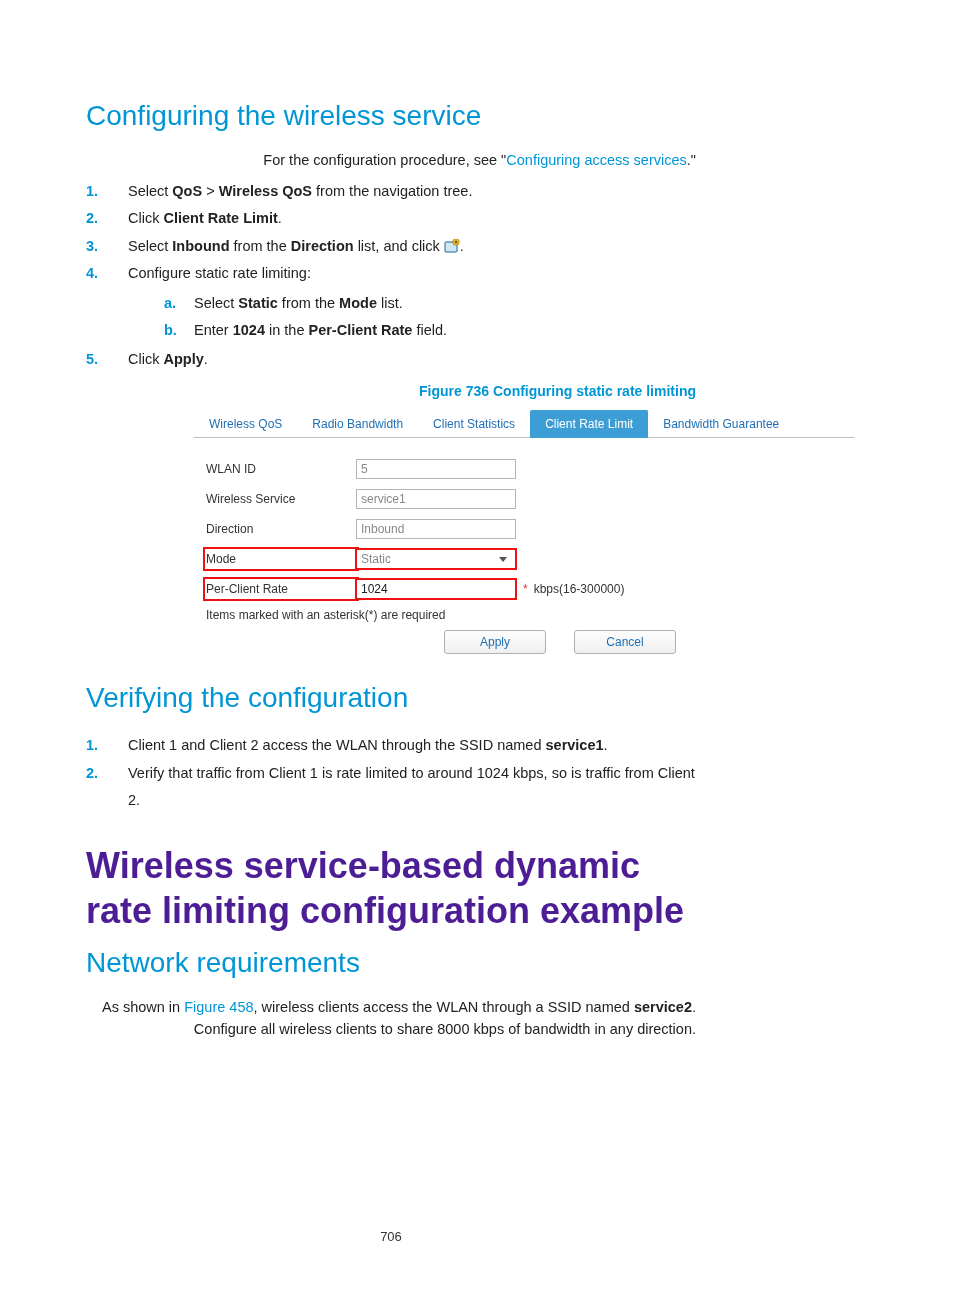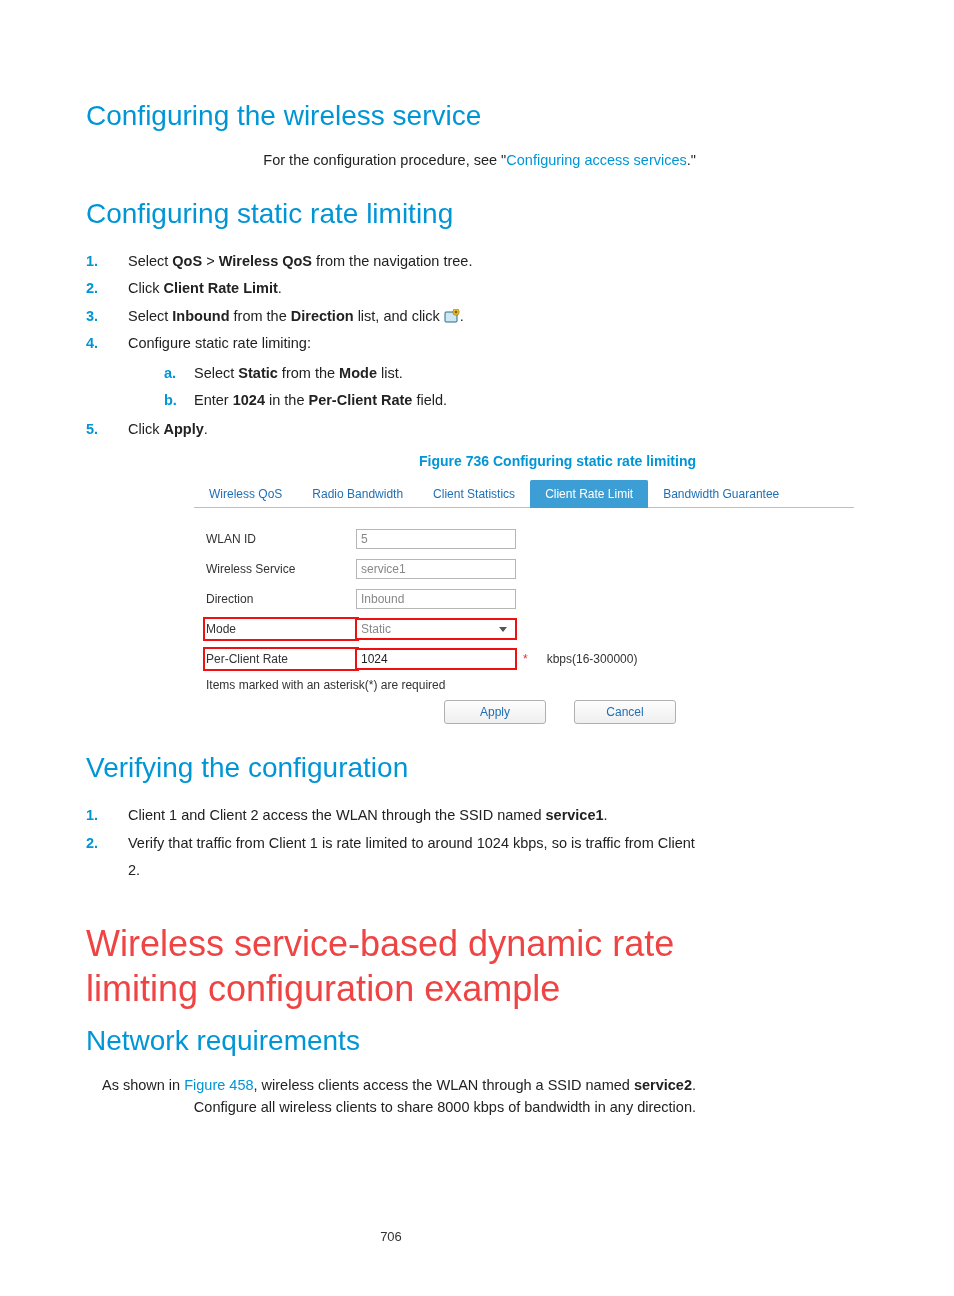--- a/index.html
+++ b/index.html
@@ -18,25 +18,25 @@
   }
   h2.section {
     font-family: "Segoe UI Light", "Helvetica Neue", Arial, sans-serif;
     font-weight: 300;
     color: #0096d6;
     font-size: 28px;
     margin: 0 0 18px 0;
   }
   h1.major {
     font-family: "Segoe UI Light", "Helvetica Neue", Arial, sans-serif;
-    font-weight: 400;
-    color: #ef4444;
+    font-weight: 700;
+    color: #4c1d95;
     font-size: 36px;
     line-height: 1.25;
-    margin: 36px 0 10px 0;
+    margin: 28px 0 10px 0;
   }
   .indent1 { margin-left: 68px; }
   .indent-list { margin-left: 68px; }
   p.body {
     font-size: 14.5px;
     line-height: 1.5;
     margin: 6px 0;
     text-align: right;
   }
   a.inline-link { color: #0096d6; text-decoration: none; }
@@ -159,21 +159,21 @@
   }
   .sel .caret {
     width: 0; height: 0;
     border-left: 4px solid transparent;
     border-right: 4px solid transparent;
     border-top: 5px solid #555;
     margin-right: 4px;
   }
   .redbox { outline: 2px solid #e11; outline-offset: -1px; }
   .redbox-lab { outline: 2px solid #e11; outline-offset: 1px; padding: 2px 4px 2px 0; box-sizing: border-box; }
-  .suffix { margin-left: 19px; color: #333; }
+  .suffix { margin-left: 6px; color: #333; }
   .req { color: #d33; margin-left: 2px; }
   .note { font-size: 12px; color: #333; margin: 6px 0 8px 12px; }
   .btns {
     display: flex;
     gap: 28px;
     margin-left: 250px;
     margin-top: 6px;
   }
   .btn {
     min-width: 72px;
@@ -189,21 +189,20 @@
 </head>
 <body>
 
 <div class="page">
 
   <h2 class="section">Configuring the wireless service</h2>
   <p class="body indent1">
     <span>For the configuration procedure, see "</span><a class="inline-link" href="#">Configuring access services</a><span>."</span>
   </p>
 
-  <h2 class="section" style="margin-top:26px">Configuring static rate limiting</h2>
   <ol class="num indent-list">
     <li>
       <span class="marker">1.</span>
       <span>Select </span><span class="b">QoS</span><span> &gt; </span><span class="b">Wireless QoS</span><span> from the navigation tree.</span>
     </li>
     <li>
       <span class="marker">2.</span>
       <span>Click </span><span class="b">Client Rate Limit</span><span>.</span>
     </li>
     <li>

